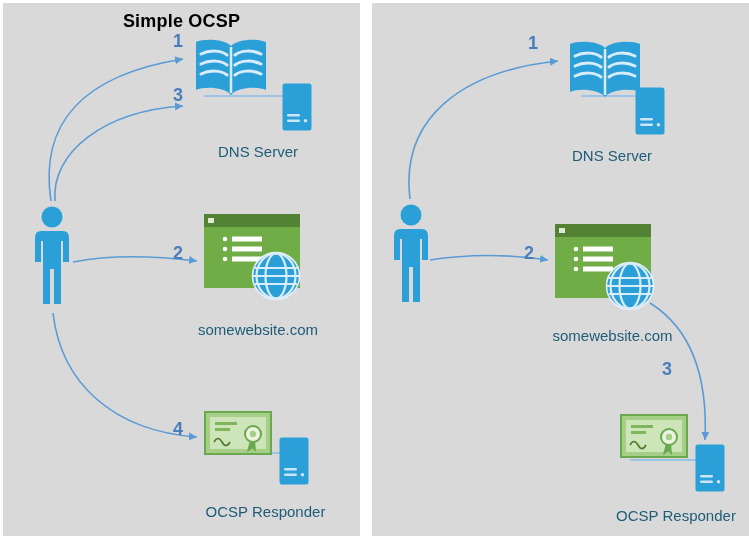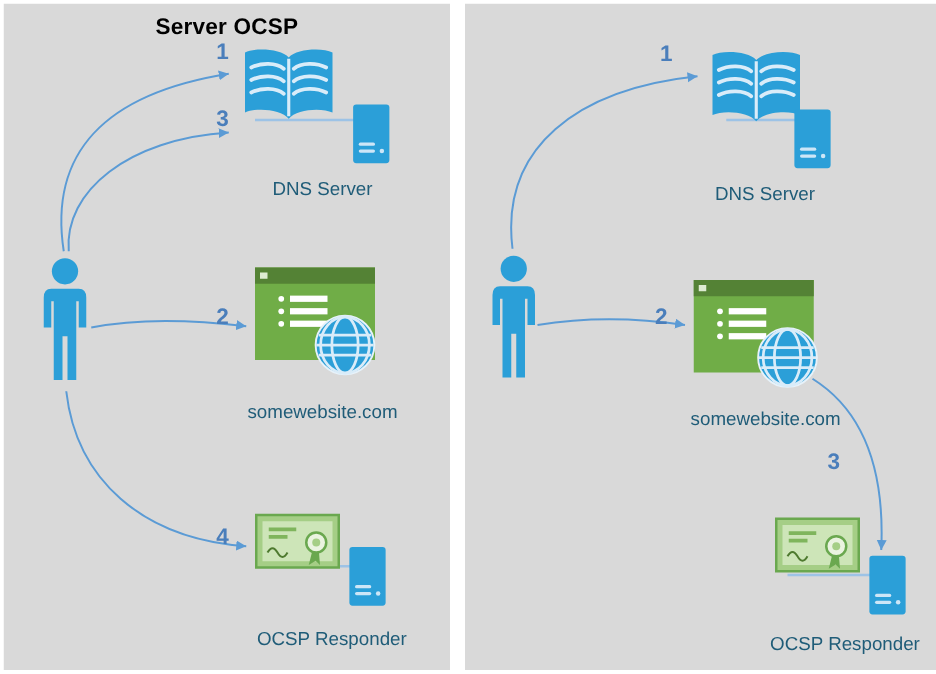--- a/index.html
+++ b/index.html
@@ -75,21 +75,21 @@
       <path d="M46 29 L43 41 L48.5 37.5 L52 41 L51 29 Z" fill="#6AA84F"></path>
       <circle cx="49" cy="23" r="8" fill="#EAF3E0" stroke="#6AA84F" stroke-width="2"></circle>
       <circle cx="49" cy="23" r="3.2" fill="#A5CE86"></circle>
     </g>
   </defs>
 </svg>
 
 <div class="canvas">
 
   <section class="panel panel-left">
-    <h2 class="title">Server OCSP</h2>
+    <h2 class="title">Simple OCSP</h2>
 
     <svg class="arrows" viewBox="0 0 357 533">
       <defs>
         <marker id="ahL" markerUnits="userSpaceOnUse" markerWidth="10" markerHeight="10" refX="8" refY="4" orient="auto">
           <path d="M0 0 L8 4 L0 8 Z" fill="#5B9BD5"></path>
         </marker>
       </defs>
       <path class="arrow" d="M48,198 C36,120 80,72 180,56" marker-end="url(#ahL)"></path>
       <path class="arrow" d="M52,198 C48,150 100,108 180,103" marker-end="url(#ahL)"></path>
       <path class="arrow" d="M70,259 C105,252 145,252 194,258" marker-end="url(#ahL)"></path>

